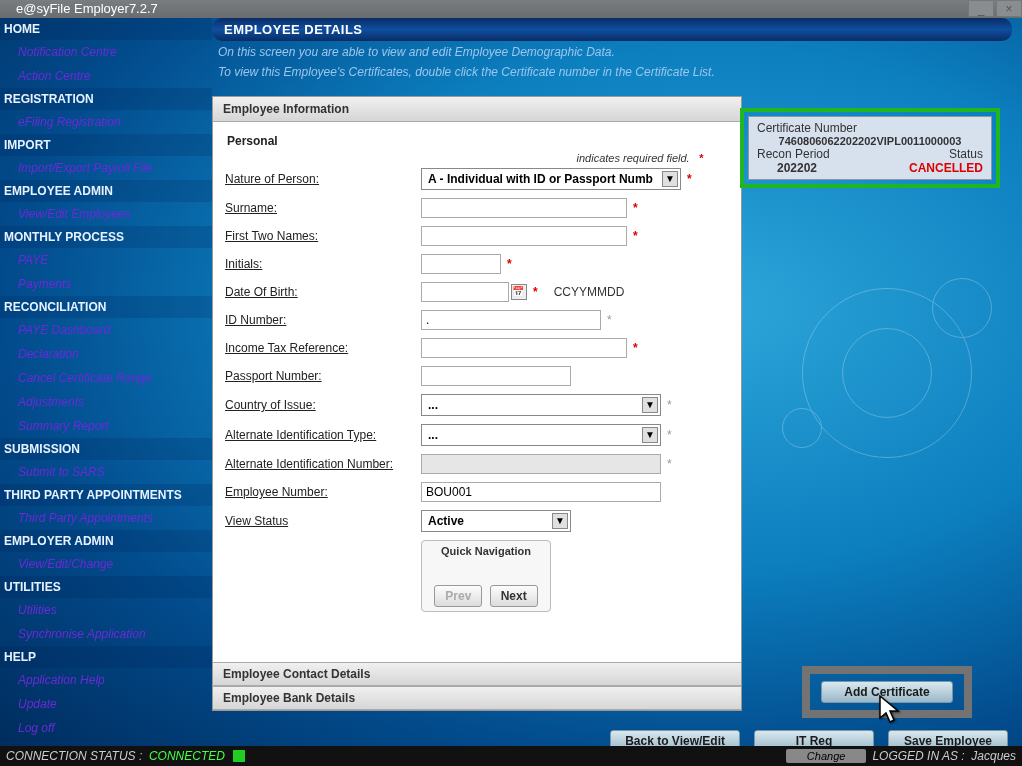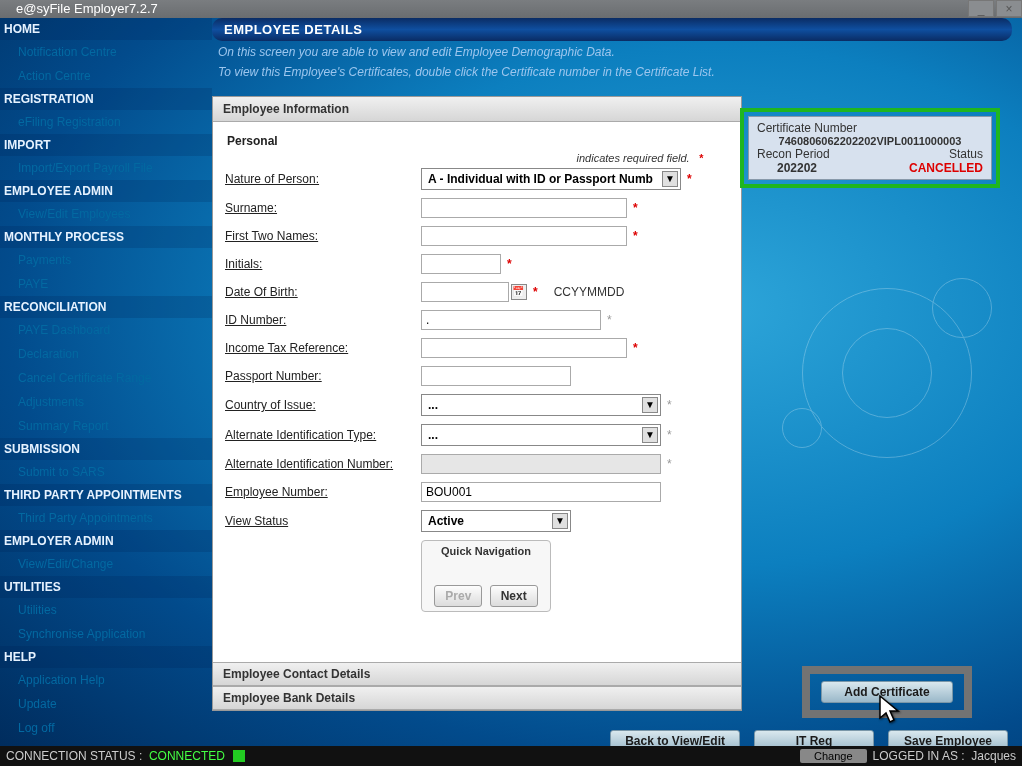--- a/index.html
+++ b/index.html
@@ -6,21 +6,21 @@
 html, body { width: 1022px; height: 766px; overflow: hidden; }
 body { background: radial-gradient(ellipse at 70% 40%, #2da5d9 0%, #0c7fbf 40%, #024b8c 70%, #002a5a 100%); position: relative; }
 
 .titlebar { height: 18px; background: linear-gradient(#7a7d80,#6a6d70); color:#fff; font-size:13px; padding-left:16px; line-height:18px; display:flex; }
 .titlebar .title-text { flex:1; }
 .titlebar .winbtn { width:26px; height:17px; background:#8a8d90; margin-left:2px; color:#555; text-align:center; font-size:12px; line-height:16px; border:1px solid #777; }
 
 .layout { display:flex; height: 541px; }
 .sidebar { width: 212px; flex-shrink:0; color:#fff; font-size:12px; }
 .sidebar .cat { background: rgba(0,30,80,0.18); color:#e6f2ff; font-weight:bold; padding:4px 4px; font-size:12px; }
-.sidebar .item { padding:5px 4px 5px 18px; color:#0369a1; cursor:pointer; }
+.sidebar .item { padding:5px 4px 5px 18px; color:#6d28d9; cursor:pointer;font-style:italic; }
 
 .main { flex:1; position:relative; }
 .panel-hdr { margin:0 10px 0 0; background: linear-gradient(#0a2c64,#0f4fa0,#0a2c64); border-radius:10px; padding:4px 12px; color:#fff; font-weight:bold; font-size:13px; letter-spacing:0.5px; }
 .panel-sub { margin:4px 10px 0 6px; color:#9cc6ee; font-style:italic; font-size:12px; line-height:1.3; }
 
 .content { position:absolute; left:0; top:78px; width:530px; background:#fbfbfb; border:1px solid #999; font-size:12px; }
 .section-bar { background: linear-gradient(#f0f0f0,#d6d6d6); border-bottom:1px solid #aaa; padding:5px 10px; font-weight:bold; color:#333; }
 .section-body { padding:8px; background:#fff; min-height:540px; }
 .form-row { display:flex; align-items:center; margin:4px 0 8px 0; }
 .form-row .lab { width:200px; color:#222; padding-left:4px;text-decoration:underline; }
@@ -48,24 +48,24 @@
 
 .btn-box { position:absolute; right:50px; top:648px; width:170px; height:52px; border:8px solid #737373; display:flex; align-items:center; justify-content:center; }
 .blue-btn { display:inline-block; background:linear-gradient(#d9e8ee,#9ab8c9); border:1px solid #7a97a8; border-radius:3px; height:22px; line-height:20px; padding:0 22px; font-size:12px; font-weight:bold; color:#1a1a1a; cursor:pointer; }
 
 .bottom-btns { position:absolute; right:14px; top:712px; display:flex; gap:14px; }
 .bottom-btns .blue-btn { padding:0 14px; min-width:120px; text-align:center; }
 
 .cursor { position:absolute; right:118px; top:676px; pointer-events:none; }
 .cursor svg { filter: drop-shadow(1px 1px 1px rgba(0,0,0,0.6)); }
 
-.statusbar { position:absolute; left:0; bottom:0; width:100%; height:20px; background:#111; color:#ccc; font-size:12px; display:flex; align-items:center; padding:0 6px; }
+.statusbar { position:absolute; left:0; bottom:0; width:100%; height:20px; background:#111; color:#ccc; font-size:12px; display:flex; align-items:center; padding:0 6px;font-style:italic; }
 .statusbar .dot { width:12px; height:12px; background:#22cc22; margin-left:8px; }
 .statusbar .spacer { flex:1; }
-.statusbar .change { background:#888; color:#000; font-size:11px; padding:1px 14px; border-radius:2px; margin-right:6px; cursor:pointer; }
+.statusbar .change { background:#888; color:#000; font-size:11px; padding:1px 21px; border-radius:2px; margin-right:6px; cursor:pointer; }
 
 .circles { position:absolute; right:20px; top:260px; width:220px; height:220px; pointer-events:none; opacity:0.25; }
 .circles div { position:absolute; border:1px solid #fff; border-radius:50%; }
 </style>
 </head>
 <body>
 
 <div class="titlebar">
   <span class="title-text">e@syFile Employer7.2.7</span>
   <span class="winbtn">_</span>
@@ -77,22 +77,22 @@
       <div class="cat">HOME</div>
       <div class="item">Notification Centre</div>
       <div class="item">Action Centre</div>
       <div class="cat">REGISTRATION</div>
       <div class="item">eFiling Registration</div>
       <div class="cat">IMPORT</div>
       <div class="item">Import/Export Payroll File</div>
       <div class="cat">EMPLOYEE ADMIN</div>
       <div class="item">View/Edit Employees</div>
       <div class="cat">MONTHLY PROCESS</div>
+      <div class="item">PAYE</div>
       <div class="item">Payments</div>
-      <div class="item">PAYE</div>
       <div class="cat">RECONCILIATION</div>
       <div class="item">PAYE Dashboard</div>
       <div class="item">Declaration</div>
       <div class="item">Cancel Certificate Range</div>
       <div class="item">Adjustments</div>
       <div class="item">Summary Report</div>
       <div class="cat">SUBMISSION</div>
       <div class="item">Submit to SARS</div>
       <div class="cat">THIRD PARTY APPOINTMENTS</div>
       <div class="item">Third Party Appointments</div>

